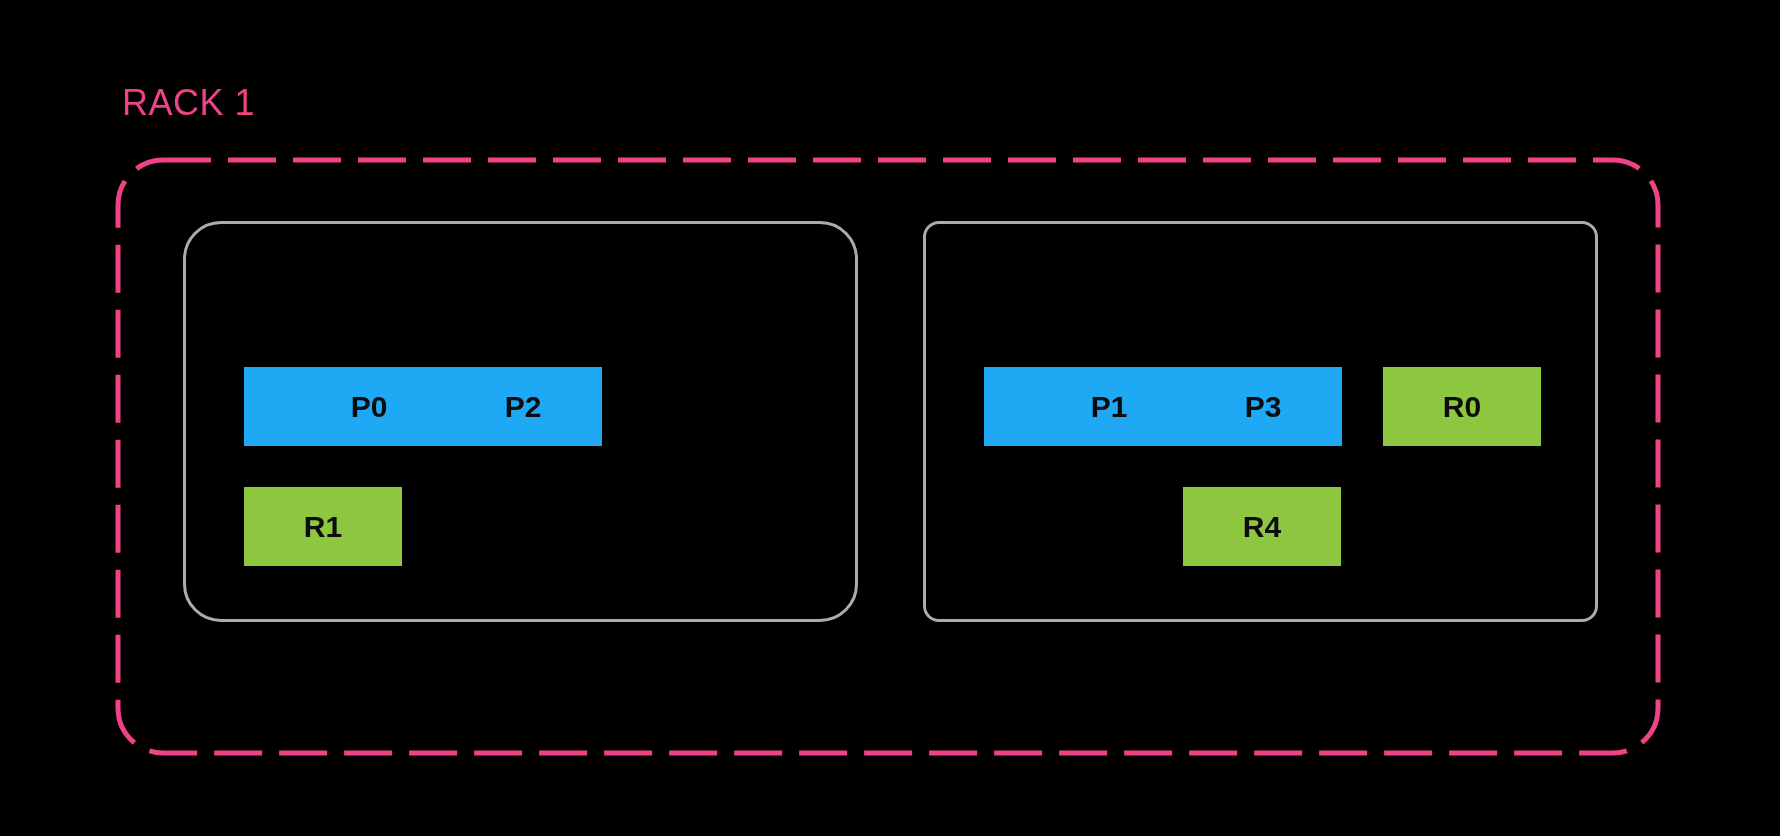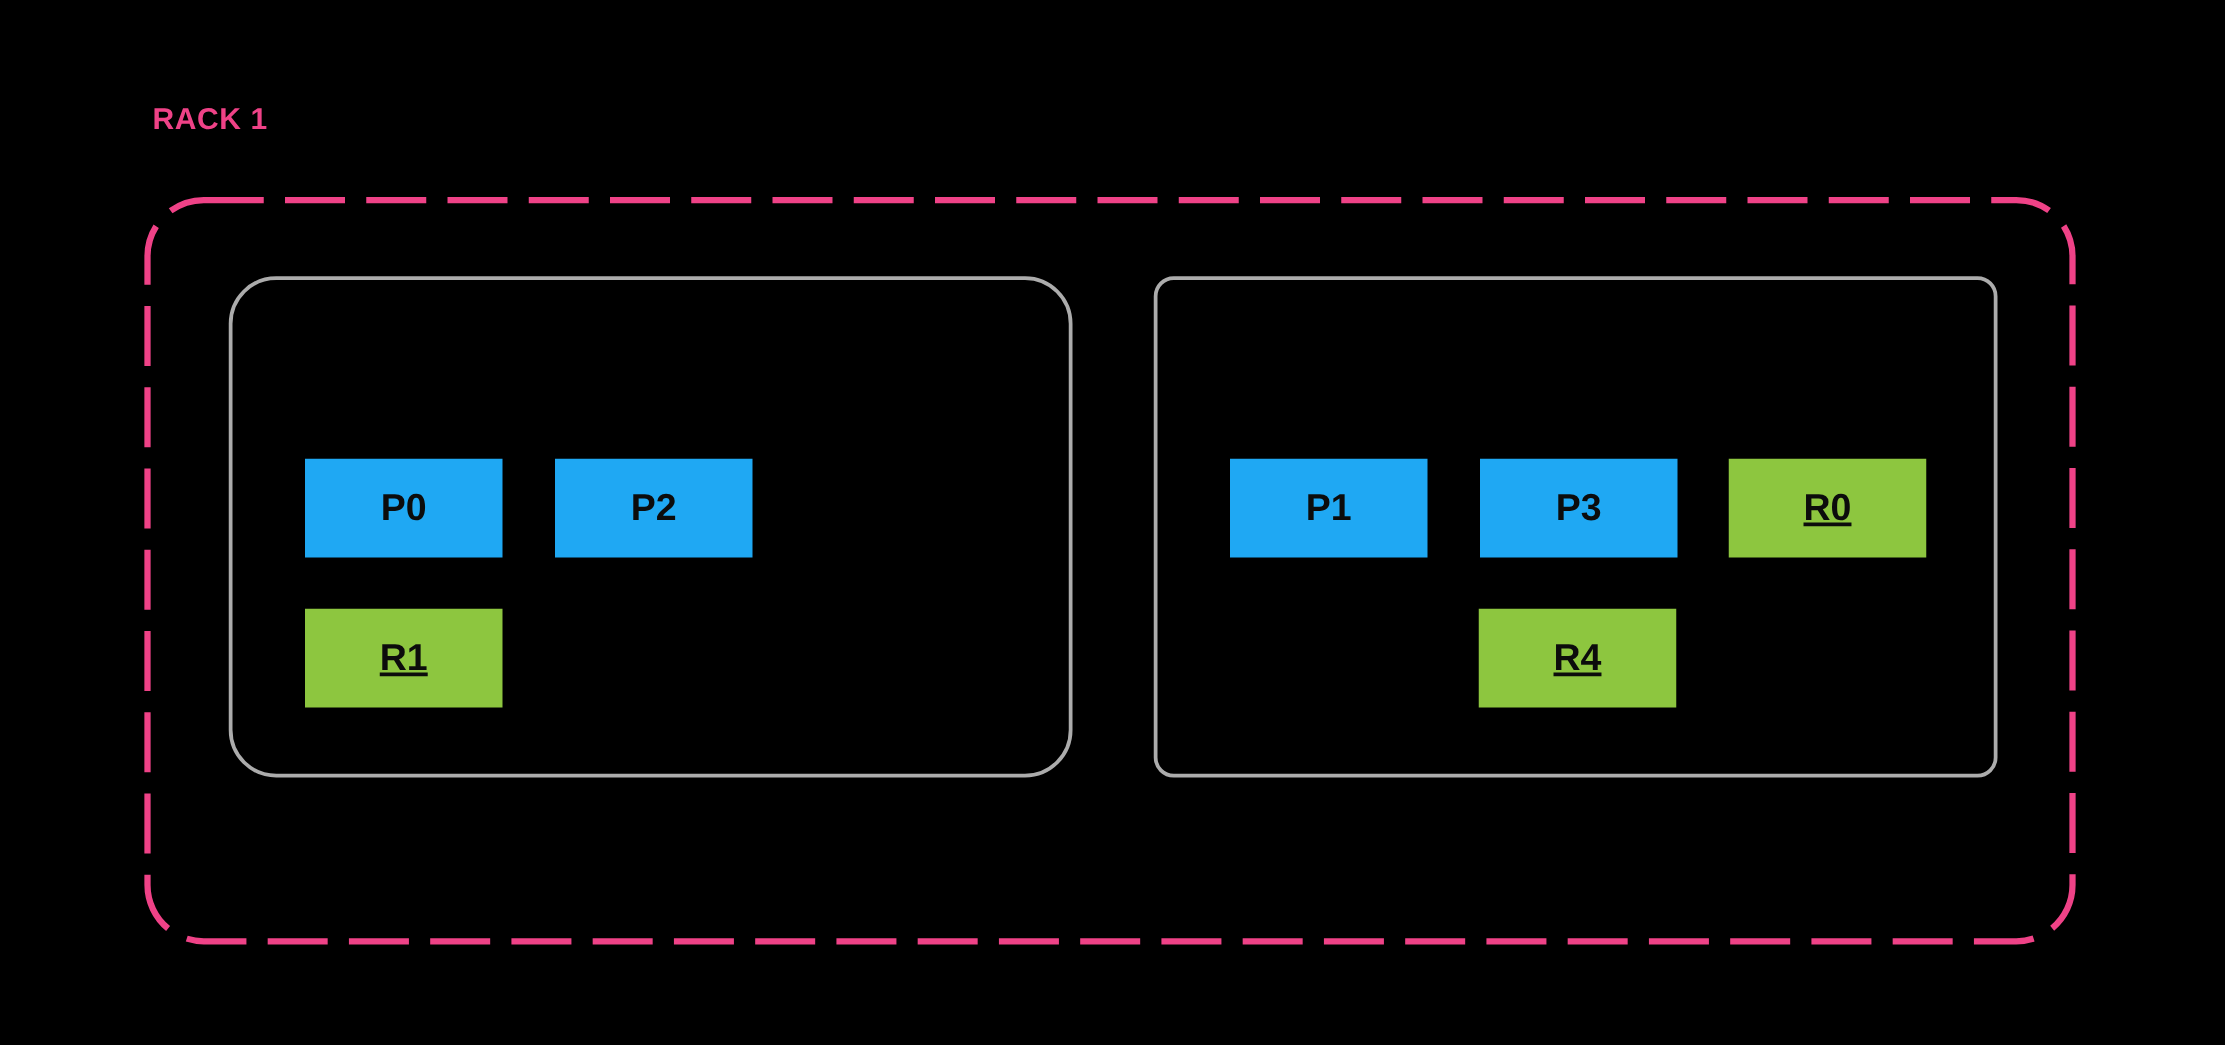--- a/index.html
+++ b/index.html
@@ -11,22 +11,22 @@
     position: relative;
     width: 1780px;
     height: 836px;
     overflow: hidden;
     font-family: "Liberation Sans", "DejaVu Sans", sans-serif;
   }
   .rack-label {
     position: absolute;
     left: 122px;
     top: 82px;
-    font-size: 24px;
-    font-weight: 700;
+    font-size: 36px;
+    font-weight: 400;
     letter-spacing: 0.5px;
     color: var(--title, #ef4287);
   }
   .rack-boundary {
     position: absolute;
     left: 115px;
     top: 157px;
     width: 1546px;
     height: 599px;
   }
@@ -46,23 +46,23 @@
     width: 158px;
     height: 79px;
     display: flex;
     align-items: center;
     justify-content: center;
     font-size: 30px;
     font-weight: 700;
     color: var(--block_text, #0c0c0c);
   }
   .shard-block.primary { background: var(--primary_fill, #1fa8f3); }
-  .shard-block.replica { background: var(--replica_fill, #8dc63f); text-decoration: underline; }
+  .shard-block.replica { background: var(--replica_fill, #8dc63f); }
   
-  .slot-r0c0 { left: 58px;  top: 143px; }
+  .slot-r0c0 { left: 58px;  top: 143px; padding-left: 46px; }
   .slot-r0c1 { left: 258px; top: 143px; }
   .slot-r0c2 { left: 457px; top: 143px; }
   .slot-r1c0 { left: 58px;  top: 263px; }
   .slot-r1c1 { left: 257px; top: 263px; }
 </style>
 </head>
 <body>
 
 <div class="rack-label">RACK 1</div>
 

